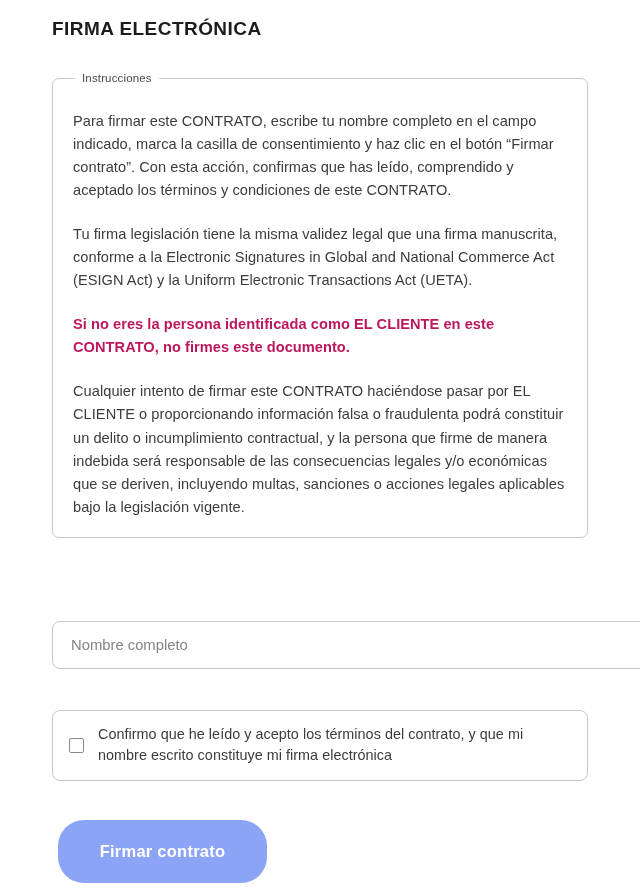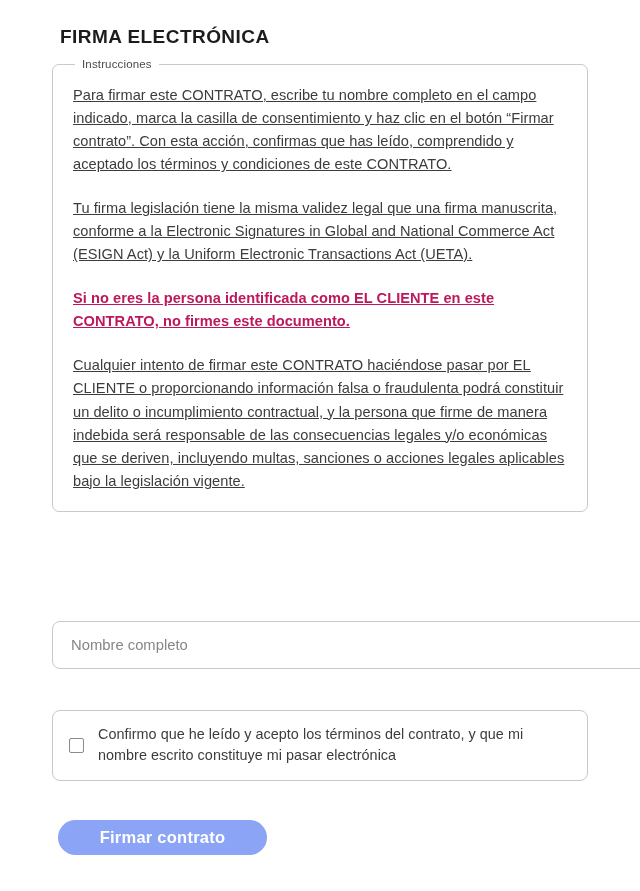--- a/index.html
+++ b/index.html
@@ -15,64 +15,63 @@
     height: 891px;
     background: #ffffff;
     font-family: "Liberation Sans", "DejaVu Sans", sans-serif;
     color: #3c3c3c;
     overflow: hidden;
   }
 
   .page {
     width: 640px;
     height: 891px;
-    padding: 8px;
+    padding: 0;
     position: relative;
   }
 
   
   .page-title {
     margin: 0;
     padding: 18px 0 0 52px;
     font-size: 19px;
     font-weight: 600;
     letter-spacing: 0.45px;
     color: #1c1c1e;
     line-height: 1.2;
   }
 
   
   .instructions-fieldset {
     position: absolute;
     left: 52px;
-    top: 58px;
+    top: 72px;
     width: 536px;
     margin: 0;
     padding: 14px 20px 18px 20px;
     border: 1px solid #c9c9cd;
     border-radius: 7px;
     background: #ffffff;
   }
 
   .instructions-legend {
     padding: 0 7px;
     margin-left: 2px;
     font-size: 11.5px;
     font-weight: 400;
     color: #4a4a4e;
     letter-spacing: 0.15px;
   }
 
   .instructions-body p {
-    margin: 0 0 21px 0;
+    margin: 12px 0 21px 0;
     font-size: 14.6px;
     line-height: 1.58;
     color: #3c3c3c;
     letter-spacing: 0.05px;
-    text-decoration: underline;
   }
 
   .instructions-body p:last-child {
     margin-bottom: 0;
   }
 
   .instructions-body p.emphasis {
     font-weight: 700;
     color: #be185d;
   }
@@ -148,21 +147,21 @@
     letter-spacing: 0.03px;
     cursor: pointer;
   }
 
   
   .submit-button {
     position: absolute;
     left: 58px;
     top: 820px;
     width: 209px;
-    height: 35px;
+    height: 63px;
     border: none;
     border-radius: 26px;
     background: #8ba4f5;
     color: #ffffff;
     font-family: "Liberation Sans", "DejaVu Sans", sans-serif;
     font-size: 16.5px;
     font-weight: 600;
     letter-spacing: 0.25px;
     cursor: pointer;
   }
@@ -182,18 +181,18 @@
       <p>Tu firma legislación tiene la misma validez legal que una firma manuscrita, conforme a la Electronic Signatures in Global and National Commerce Act (ESIGN Act) y la Uniform Electronic Transactions Act (UETA).</p>
       <p class="emphasis">Si no eres la persona identificada como EL CLIENTE en este CONTRATO, no firmes este documento.</p>
       <p>Cualquier intento de firmar este CONTRATO haciéndose pasar por EL CLIENTE o proporcionando información falsa o fraudulenta podrá constituir un delito o incumplimiento contractual, y la persona que firme de manera indebida será responsable de las consecuencias legales y/o económicas que se deriven, incluyendo multas, sanciones o acciones legales aplicables bajo la legislación vigente.</p>
     </div>
   </fieldset>
 
   <input type="text" class="name-field" id="full-name-input" placeholder="Nombre completo" style="">
 
   <div class="consent-box">
     <input type="checkbox" class="consent-checkbox" id="consent-checkbox" style="">
-    <label class="consent-label" for="consent-checkbox">Confirmo que he leído y acepto los términos del contrato, y que mi nombre escrito constituye mi pasar electrónica</label>
+    <label class="consent-label" for="consent-checkbox">Confirmo que he leído y acepto los términos del contrato, y que mi nombre escrito constituye mi firma electrónica</label>
   </div>
 
   <button type="button" class="submit-button">Firmar contrato</button>
 
 </div>
 
 </body></html>

